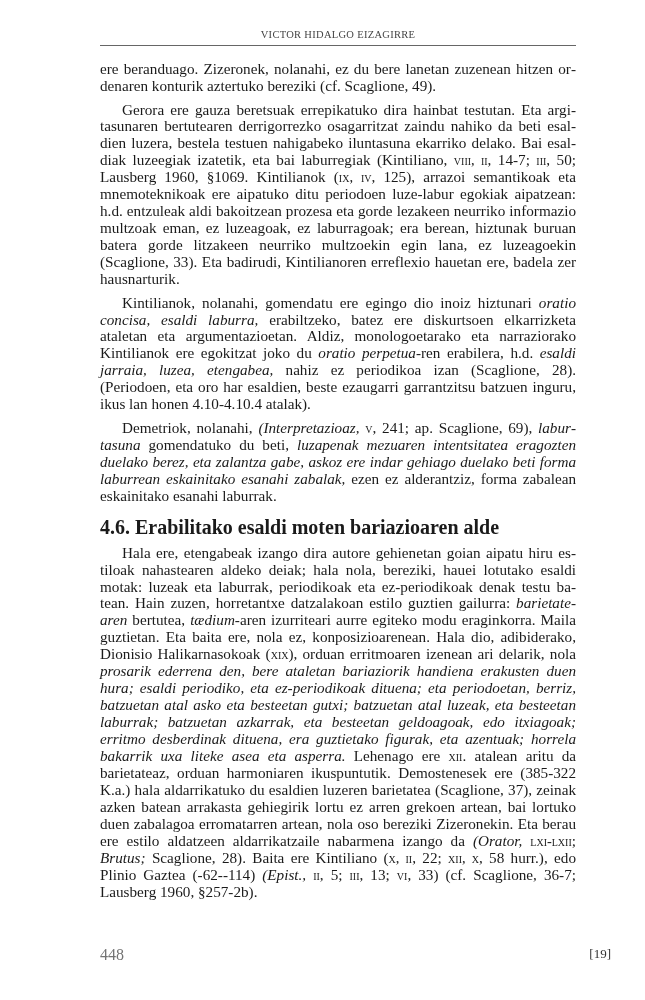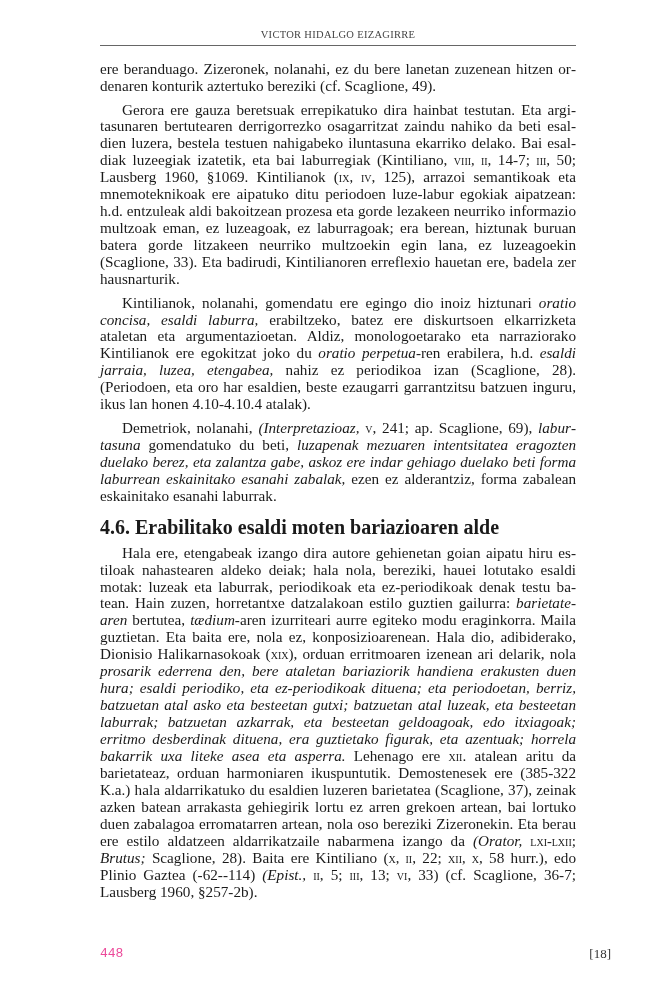--- a/index.html
+++ b/index.html
@@ -17,21 +17,21 @@
     color:#1a1a1a; text-align:justify; hyphens:manual;
   }
   .body-text p { margin:0 0 6.6px 0; text-indent:0; }
   .body-text p.indent { text-indent:22px; }
   .body-text p.first { text-indent:0; }
   .body-text .sc { font-variant:small-caps; font-size:0.95em; }
   h2.section {
     font-family:"Liberation Serif", serif; font-weight:bold; font-size:20px;
     margin:14px 0 9px 0; line-height:17px; color:#1a1a1a; text-align:left;
   }
-  .folio-left { position:absolute; left:100px; top:946px; font-family:Liberation Mono, monospace; font-size:13px; color:#ec4899; }
+  .folio-left { position:absolute; left:100px; top:946px; font-family:Liberation Serif, serif; font-size:16px; color:#737373; }
   .folio-right { position:absolute; right:70px; top:946px; font-family:"Liberation Serif", serif; font-size:13px; color:#333; }
   em { font-style:italic; }
 </style>
 </head>
 <body>
 
 <div class="page">
   <div class="running-head">VICTOR HIDALGO EIZAGIRRE</div>
   <div class="head-rule"></div>
 
@@ -42,14 +42,14 @@
         <p class="indent"><span>Kintilianok, nolanahi, gomendatu ere egingo dio inoiz hiztunari </span><em>oratio concisa, esaldi laburra,</em><span> erabiltzeko, batez ere diskurtsoen elkarrizketa ataletan eta argumentazioetan. Aldiz, monologoetarako eta narraziorako Kintilianok ere egokitzat joko du </span><em>oratio perpetua</em><span>-ren erabilera, h.d. </span><em>esaldi jarraia, luzea, etengabea,</em><span> nahiz ez periodikoa izan (Scaglione, 28). (Periodoen, eta oro har esaldien, beste ezaugarri garrantzitsu batzuen inguru, ikus lan honen 4.10-4.10.4 atalak).</span></p>
         <p class="indent"><span>Demetriok, nolanahi, </span><em>(Interpretazioaz,</em><span> </span><span class="sc">v</span><span>, 241; ap. Scaglione, 69), </span><em>labur­tasuna</em><span> gomendatuko du beti, </span><em>luzapenak mezuaren intentsitatea eragozten due­lako berez, eta zalantza gabe, askoz ere indar gehiago duelako beti forma labu­rrean eskainitako esanahi zabalak,</em><span> ezen ez alderantziz, forma zabalean eskai­nitako esanahi laburrak.</span></p>
       </div>
     <h2 class="section">4.6. Erabilitako esaldi moten bariazioaren alde</h2>
     <div id="after-section">
         <p class="indent"><span>Hala ere, etengabeak izango dira autore gehienetan goian aipatu hiru es­tiloak nahastearen aldeko deiak; hala nola, bereziki, hauei lotutako esaldi motak: luzeak eta laburrak, periodikoak eta ez-periodikoak denak testu ba­tean. Hain zuzen, horretantxe datzalakoan estilo guztien gailurra: </span><em>barietate­aren</em><span> bertutea, </span><em>tædium</em><span>-aren izurriteari aurre egiteko modu eraginkorra. Mai­la guztietan. Eta baita ere, nola ez, konposizioarenean. Hala dio, adibidera­ko, Dionisio Halikarnasokoak (</span><span class="sc">xix</span><span>), orduan erritmoaren izenean ari delarik, nola </span><em>prosarik ederrena den, bere ataletan bariaziorik handiena erakusten duen hura; esaldi periodiko, eta ez-periodikoak dituena; eta periodoetan, berriz, ba­tzuetan atal asko eta besteetan gutxi; batzuetan atal luzeak, eta besteetan labu­rrak; batzuetan azkarrak, eta besteetan geldoagoak, edo itxiagoak; erritmo des­berdinak dituena, era guztietako figurak, eta azentuak; horrela bakarrik uxa li­teke asea eta asperra.</em><span> Lehenago ere </span><span class="sc">xii</span><span>. atalean aritu da barietateaz, orduan harmoniaren ikuspuntutik. Demostenesek ere (385-322 K.a.) hala aldarrika­tuko du esaldien luzeren barietatea (Scaglione, 37), zeinak azken batean arra­kasta gehiegirik lortu ez arren grekoen artean, bai lortuko duen zabalagoa erromatarren artean, nola oso bereziki Zizeronekin. Eta berau ere estilo al­datzeen aldarrikatzaile nabarmena izango da </span><em>(Orator,</em><span> </span><span class="sc">lxi-lxii</span><span>; </span><em>Brutus;</em><span> Sca­glione, 28). Baita ere Kintiliano (</span><span class="sc">x, ii</span><span>, 22; </span><span class="sc">xii, x</span><span>, 58 hurr.), edo Plinio Gaz­tea (-62--114) </span><em>(Epist.,</em><span> </span><span class="sc">ii</span><span>, 5; </span><span class="sc">iii</span><span>, 13; </span><span class="sc">vi</span><span>, 33) (cf. Scaglione, 36-7; Lausberg 1960, §257-2b).</span></p>
       </div>
   </div>
 
   <div class="folio-left">448</div>
-  <div class="folio-right">[18]</div>
+  <div class="folio-right">[19]</div>
 </div>
 
 </body></html>

